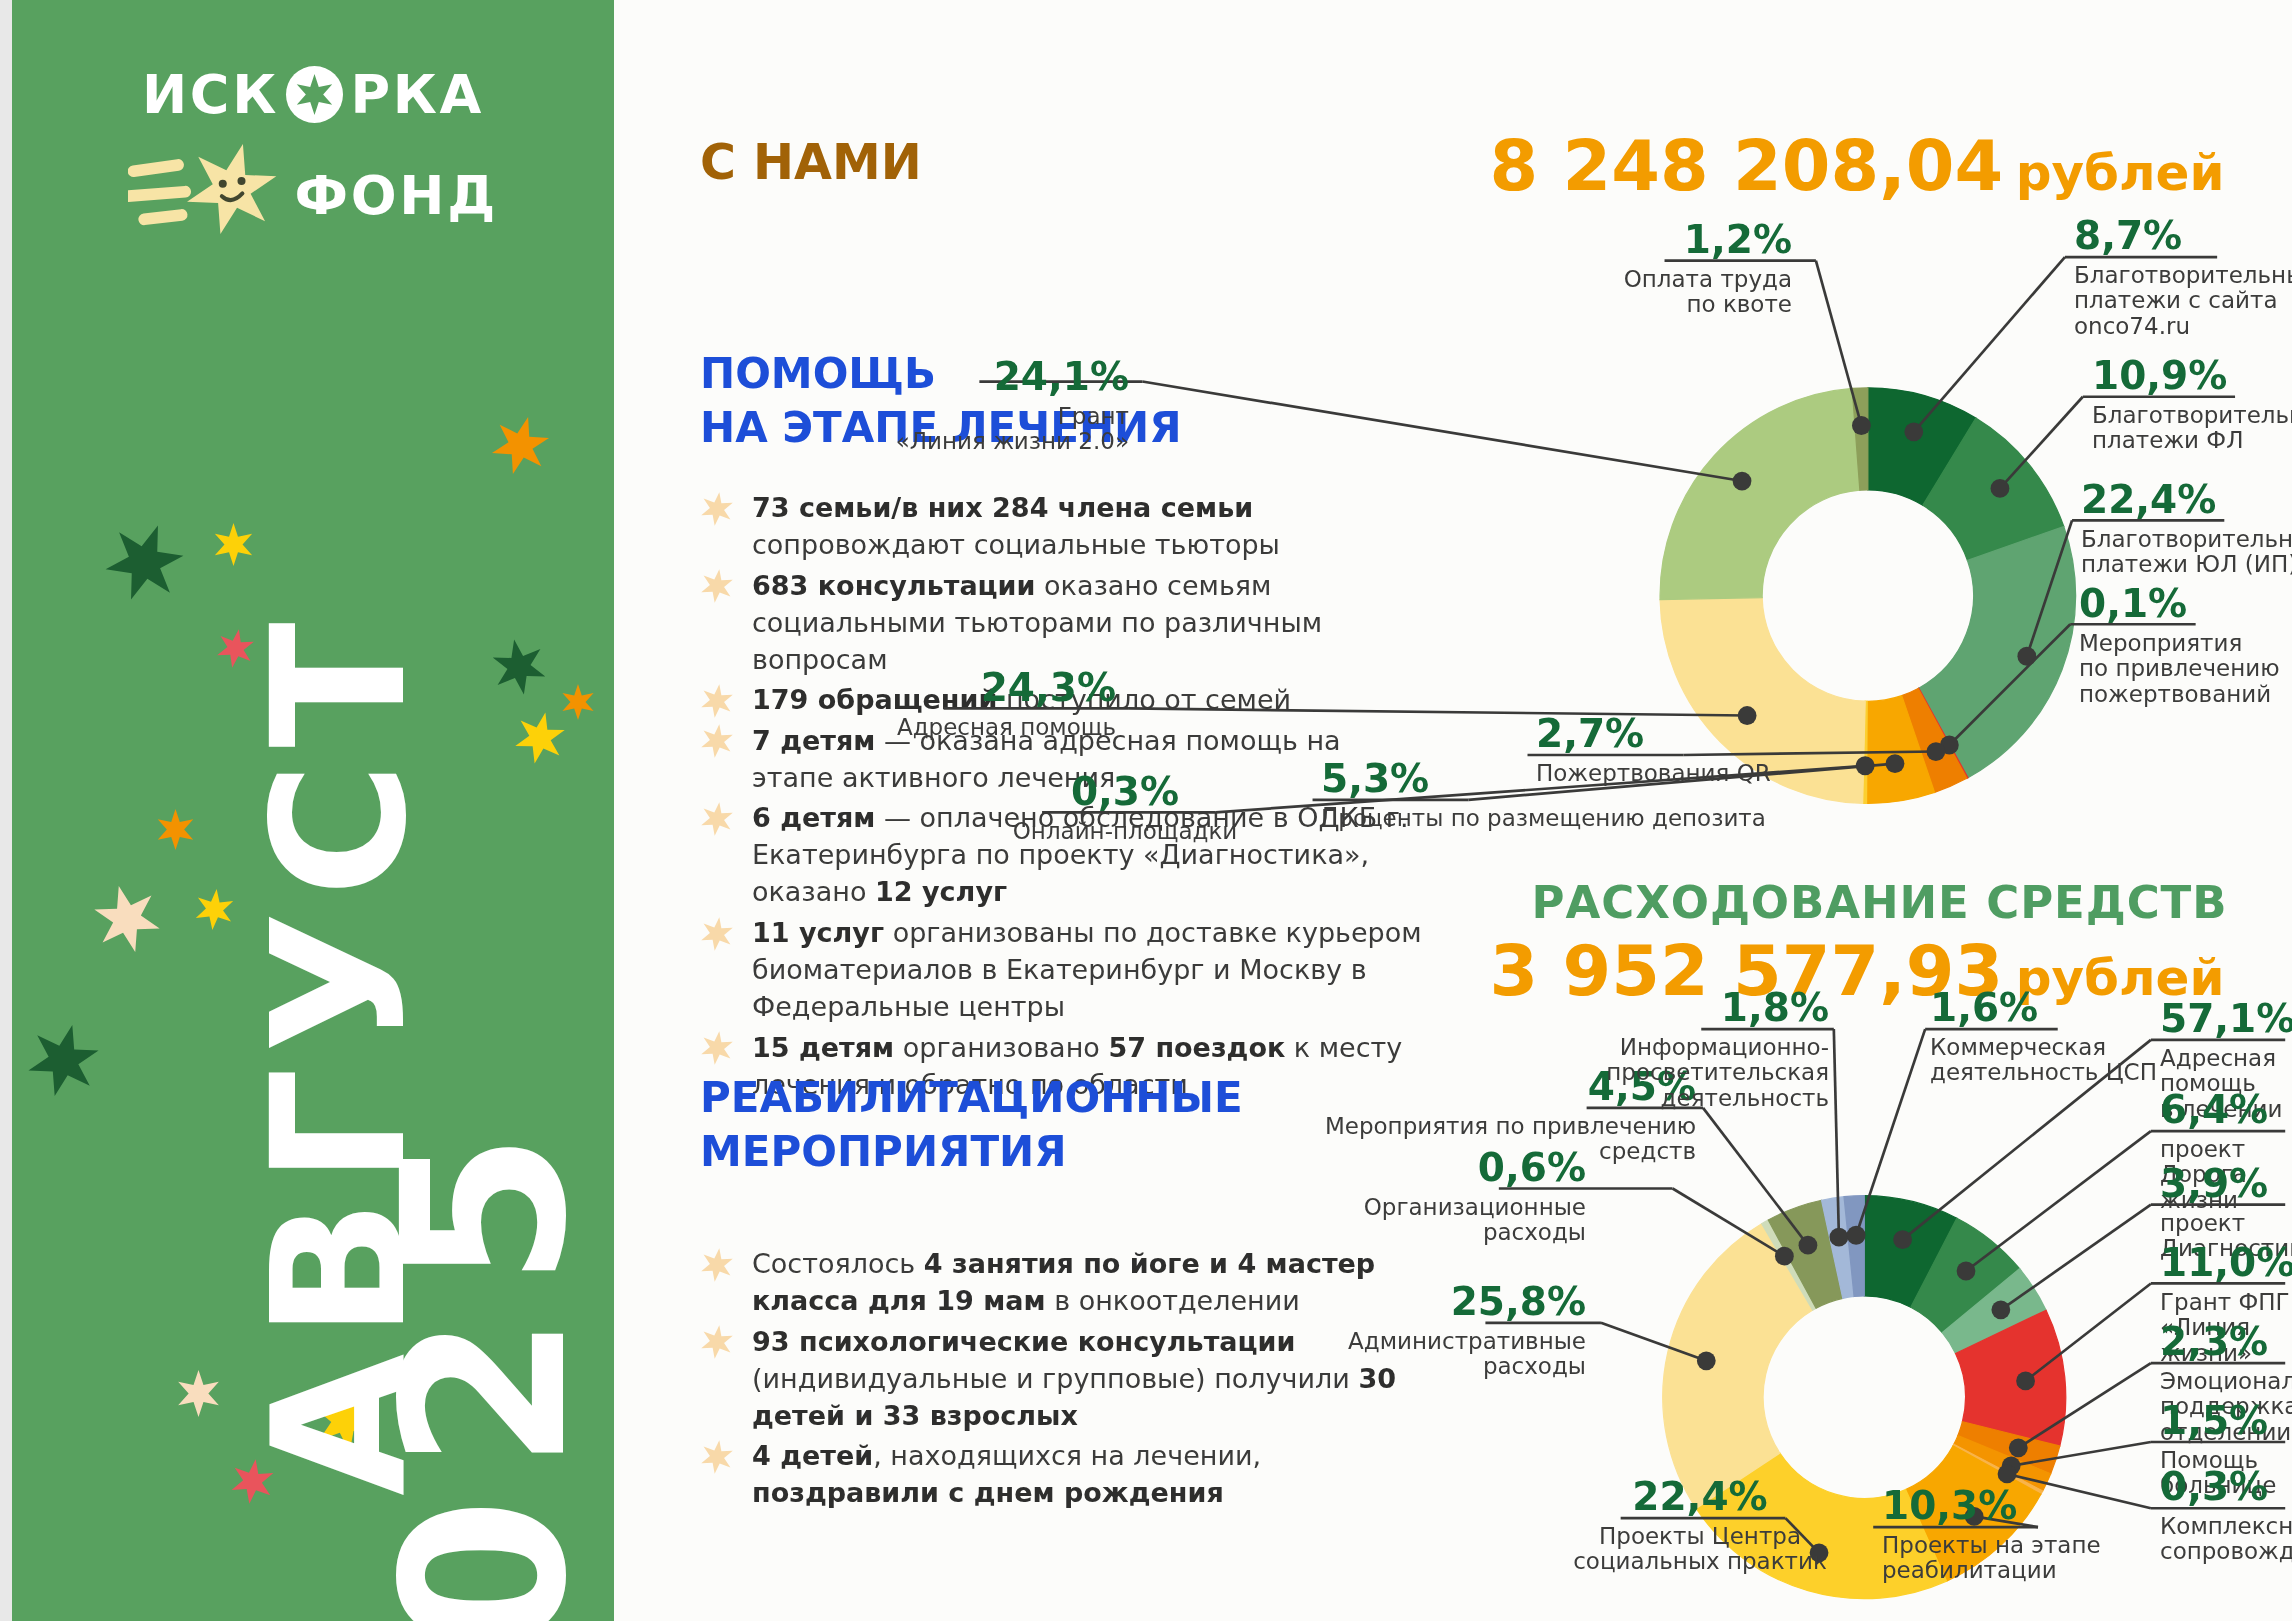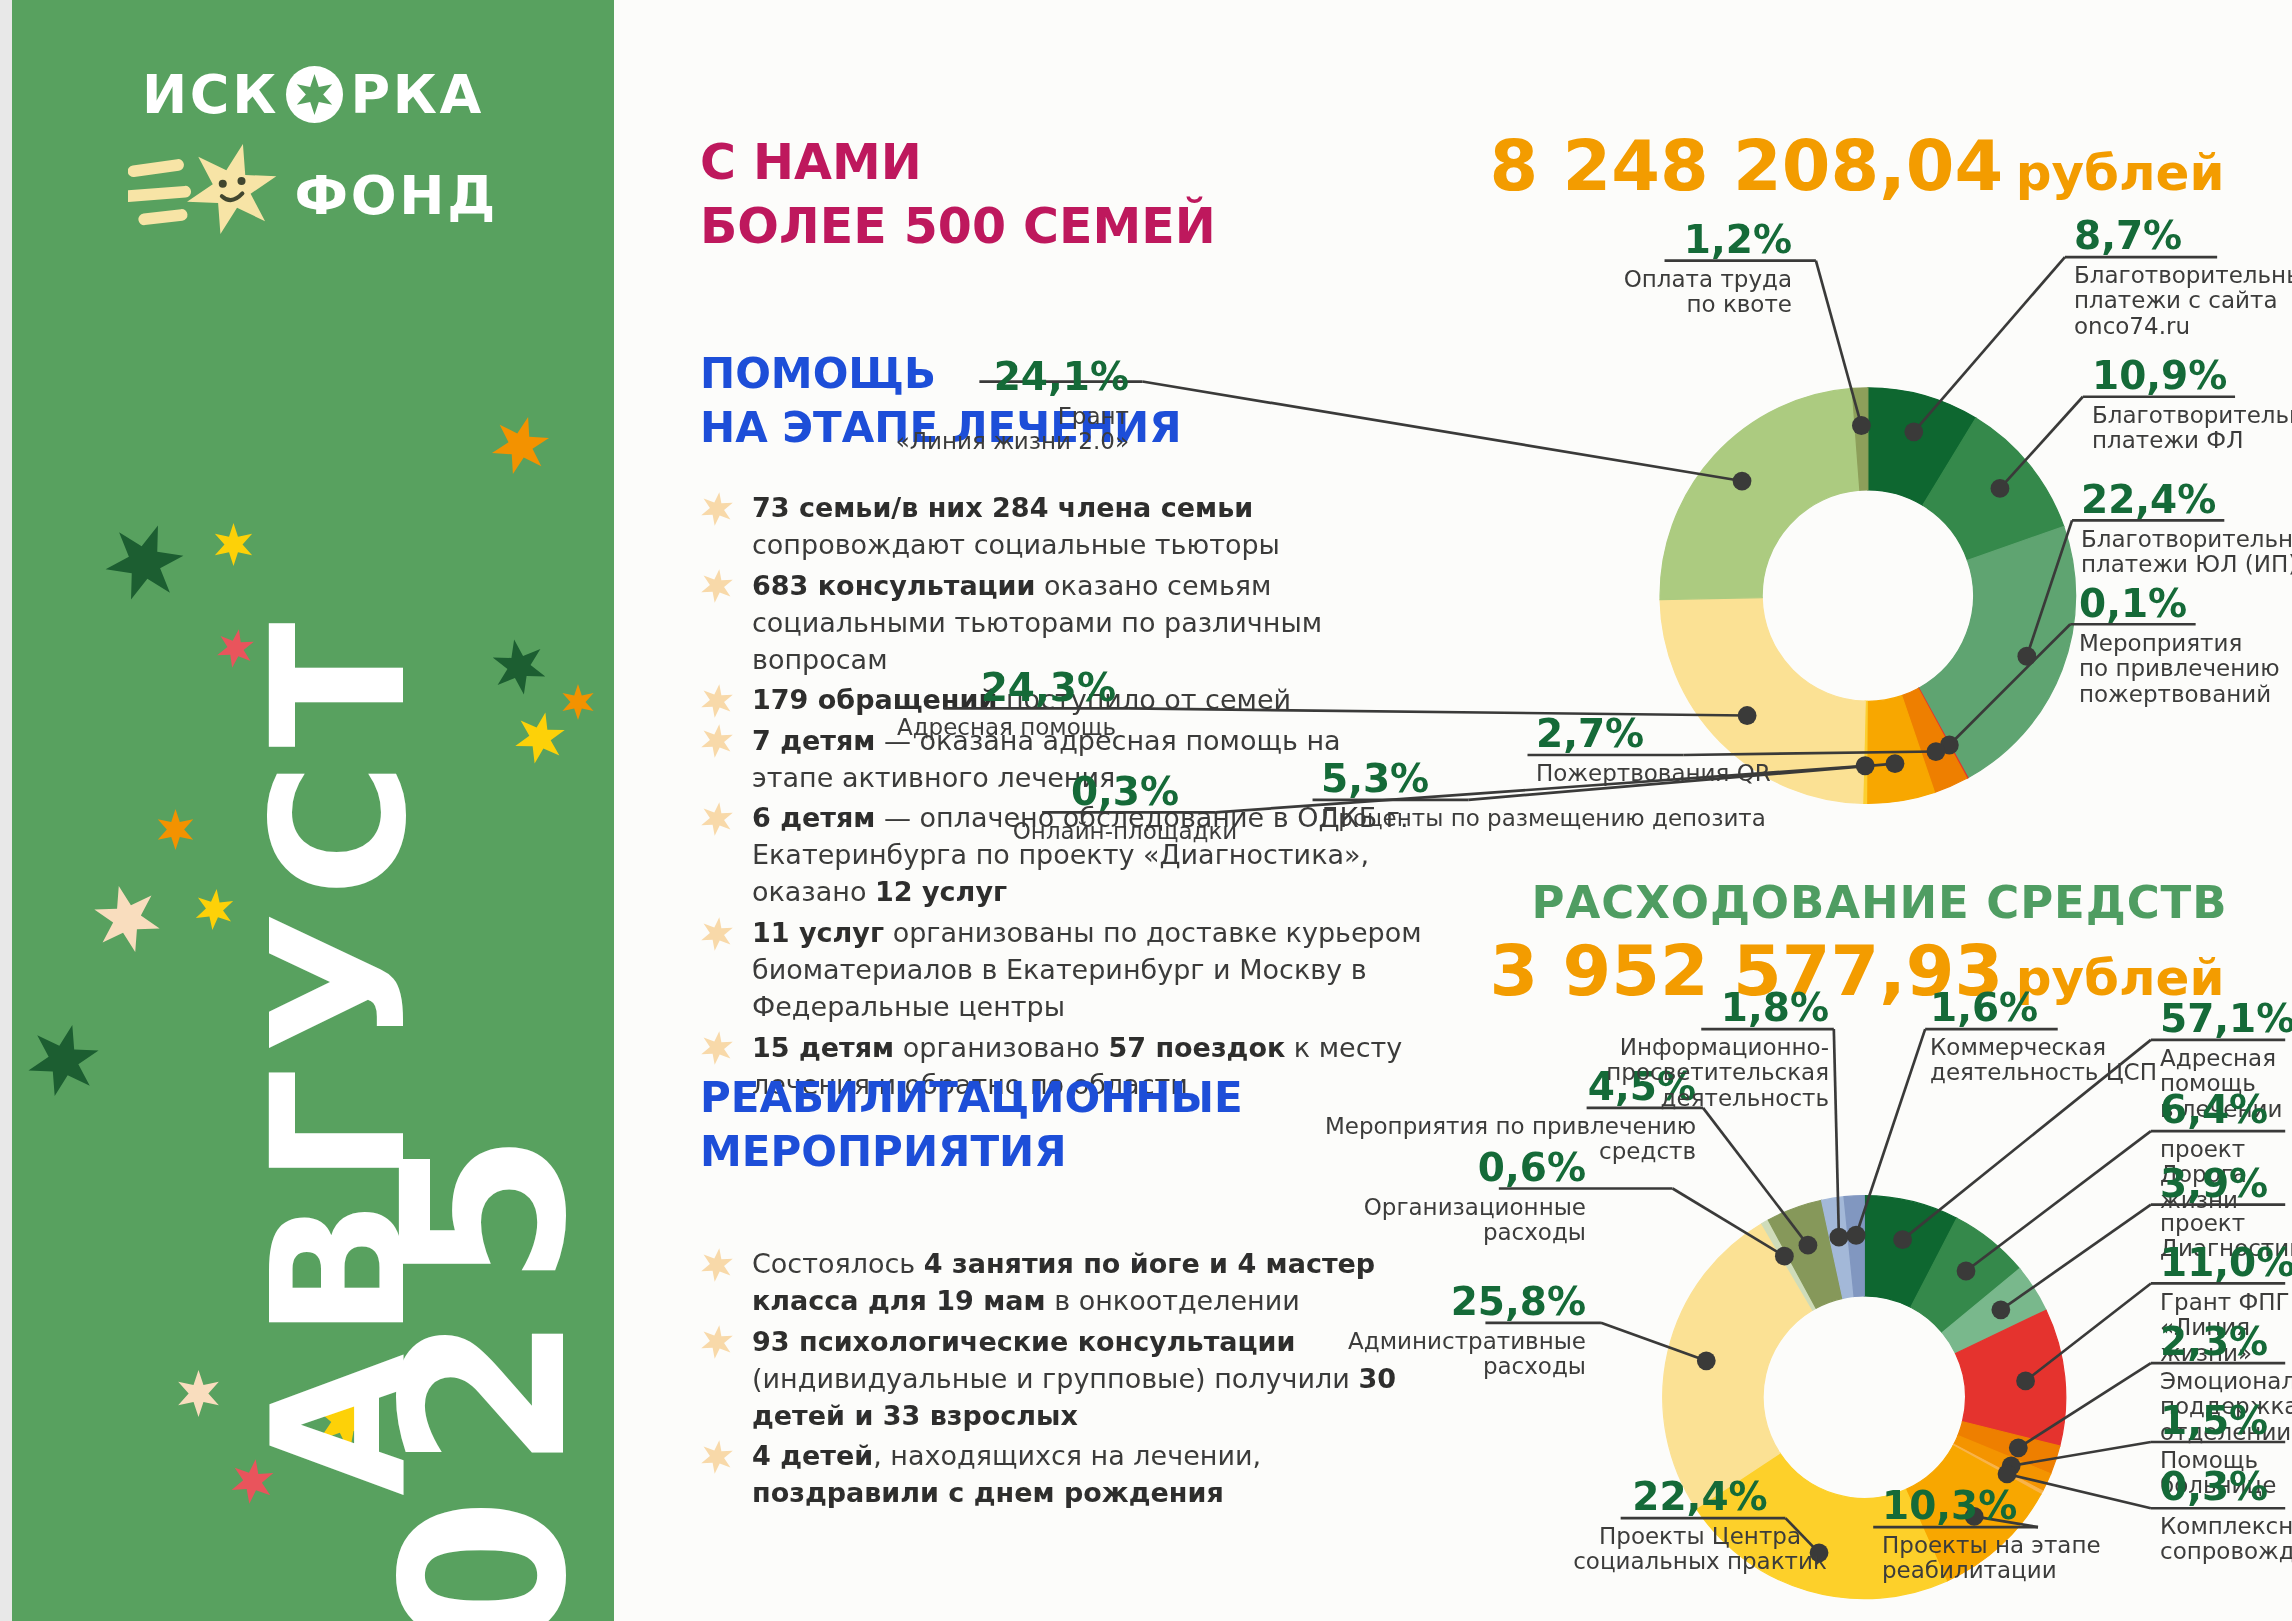--- a/index.html
+++ b/index.html
@@ -11,21 +11,21 @@
   .logo-row1{font-size:54px;letter-spacing:2.7px;display:flex;align-items:center;justify-content:center;gap:7.2px;}
   .logo-circle{display:inline-flex;width:57px;height:57px;border-radius:50%;background:#fff;
                align-items:center;justify-content:center;}
   .logo-row2{margin-top:12.5px;font-size:54px;letter-spacing:2.7px;display:flex;align-items:center;justify-content:center;gap:14.3px;}
   .month{position:absolute;left:235px;top:1496px;width:949px;font-size:184px;font-weight:700;color:#fff;
          transform:rotate(-90deg);transform-origin:0 0;line-height:1;letter-spacing:14.3px;white-space:nowrap;}
   .year{position:absolute;left:362px;top:1836px;width:1164px;font-size:224px;font-weight:700;color:#fff;
         transform:rotate(-90deg);transform-origin:0 0;line-height:1;letter-spacing:27px;white-space:nowrap;}
   .star-abs{position:absolute;}
   
-  .intro{position:absolute;left:688px;top:131px;font-size:49px;line-height:64px;font-weight:700;color:#be185d;}
+  .intro{position:absolute;left:688px;top:131px;font-size:49px;line-height:64px;font-weight:700;color:#a16207;}
   .sec-title{position:absolute;left:688px;font-size:42px;line-height:54px;font-weight:700;color:#1d4ed8;
              white-space:pre-line;margin:0;}
   #s1-title{top:347px;} #s2-title{top:1071px;}
   .blist{position:absolute;left:688px;width:727px;}
   #s1-list{top:489px;} #s2-list{top:1245px;}
   .bitem{position:relative;padding-left:52px;font-size:27px;line-height:37px;margin-bottom:3.6px;}
   .bitem svg{position:absolute;left:0;top:2.7px;}
   .bitem b{font-weight:700;color:#2e2e2d;}
   
   #chart-svg{position:absolute;left:0;top:0;pointer-events:none;}
@@ -111,21 +111,20 @@
         <span class="star-abs" style="left: 218px; top: 1459px;"><svg width="45" height="45" viewBox="0 0 50 50">
             <polygon points="28.5,0.2 31.5,16.7 48.2,15.6 35.4,26.5 44.7,40.4 28.9,34.7 21.5,49.8 18.5,33.3 1.8,34.4 14.6,23.5 5.3,9.6 21.1,15.3" fill="#e9545c"></polygon>
           </svg></span>
       </div>
     <div class="month">АВГУСТ</div>
     <div class="year">2025</div>
   </div>
 
   <div class="intro">
     <div>С НАМИ</div>
-    <div>БОЛЕЕ 500 СЕМЕЙ</div>
   </div>
 
   <h2 class="sec-title" id="s1-title">ПОМОЩЬ
 НА ЭТАПЕ ЛЕЧЕНИЯ</h2>
   <div class="blist" id="s1-list">
       <div class="bitem"><svg width="34" height="34" viewBox="0 0 38 38">
           <polygon points="21.6,0.2 23.9,12.7 36.6,11.9 26.9,20.1 34.0,30.7 22.0,26.4 16.4,37.8 14.1,25.3 1.4,26.1 11.1,17.9 4.0,7.3 16.0,11.6" fill="#f8d9a9"></polygon>
         </svg><b>73 семьи/в них 284 члена семьи</b><span> сопровождают социальные тьюторы</span></div>
       <div class="bitem"><svg width="34" height="34" viewBox="0 0 38 38">
           <polygon points="21.6,0.2 23.9,12.7 36.6,11.9 26.9,20.1 34.0,30.7 22.0,26.4 16.4,37.8 14.1,25.3 1.4,26.1 11.1,17.9 4.0,7.3 16.0,11.6" fill="#f8d9a9"></polygon>

